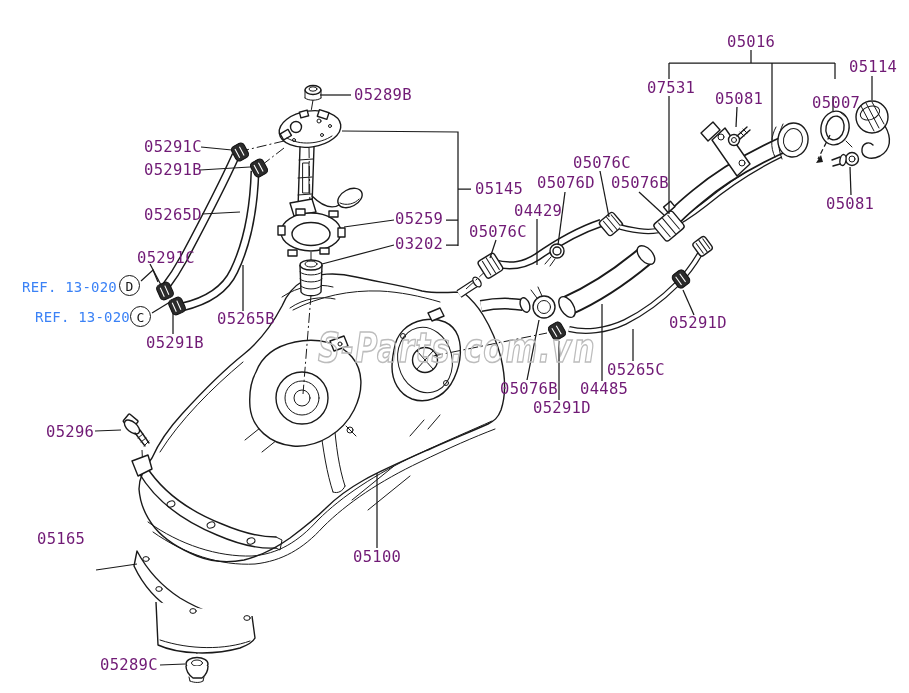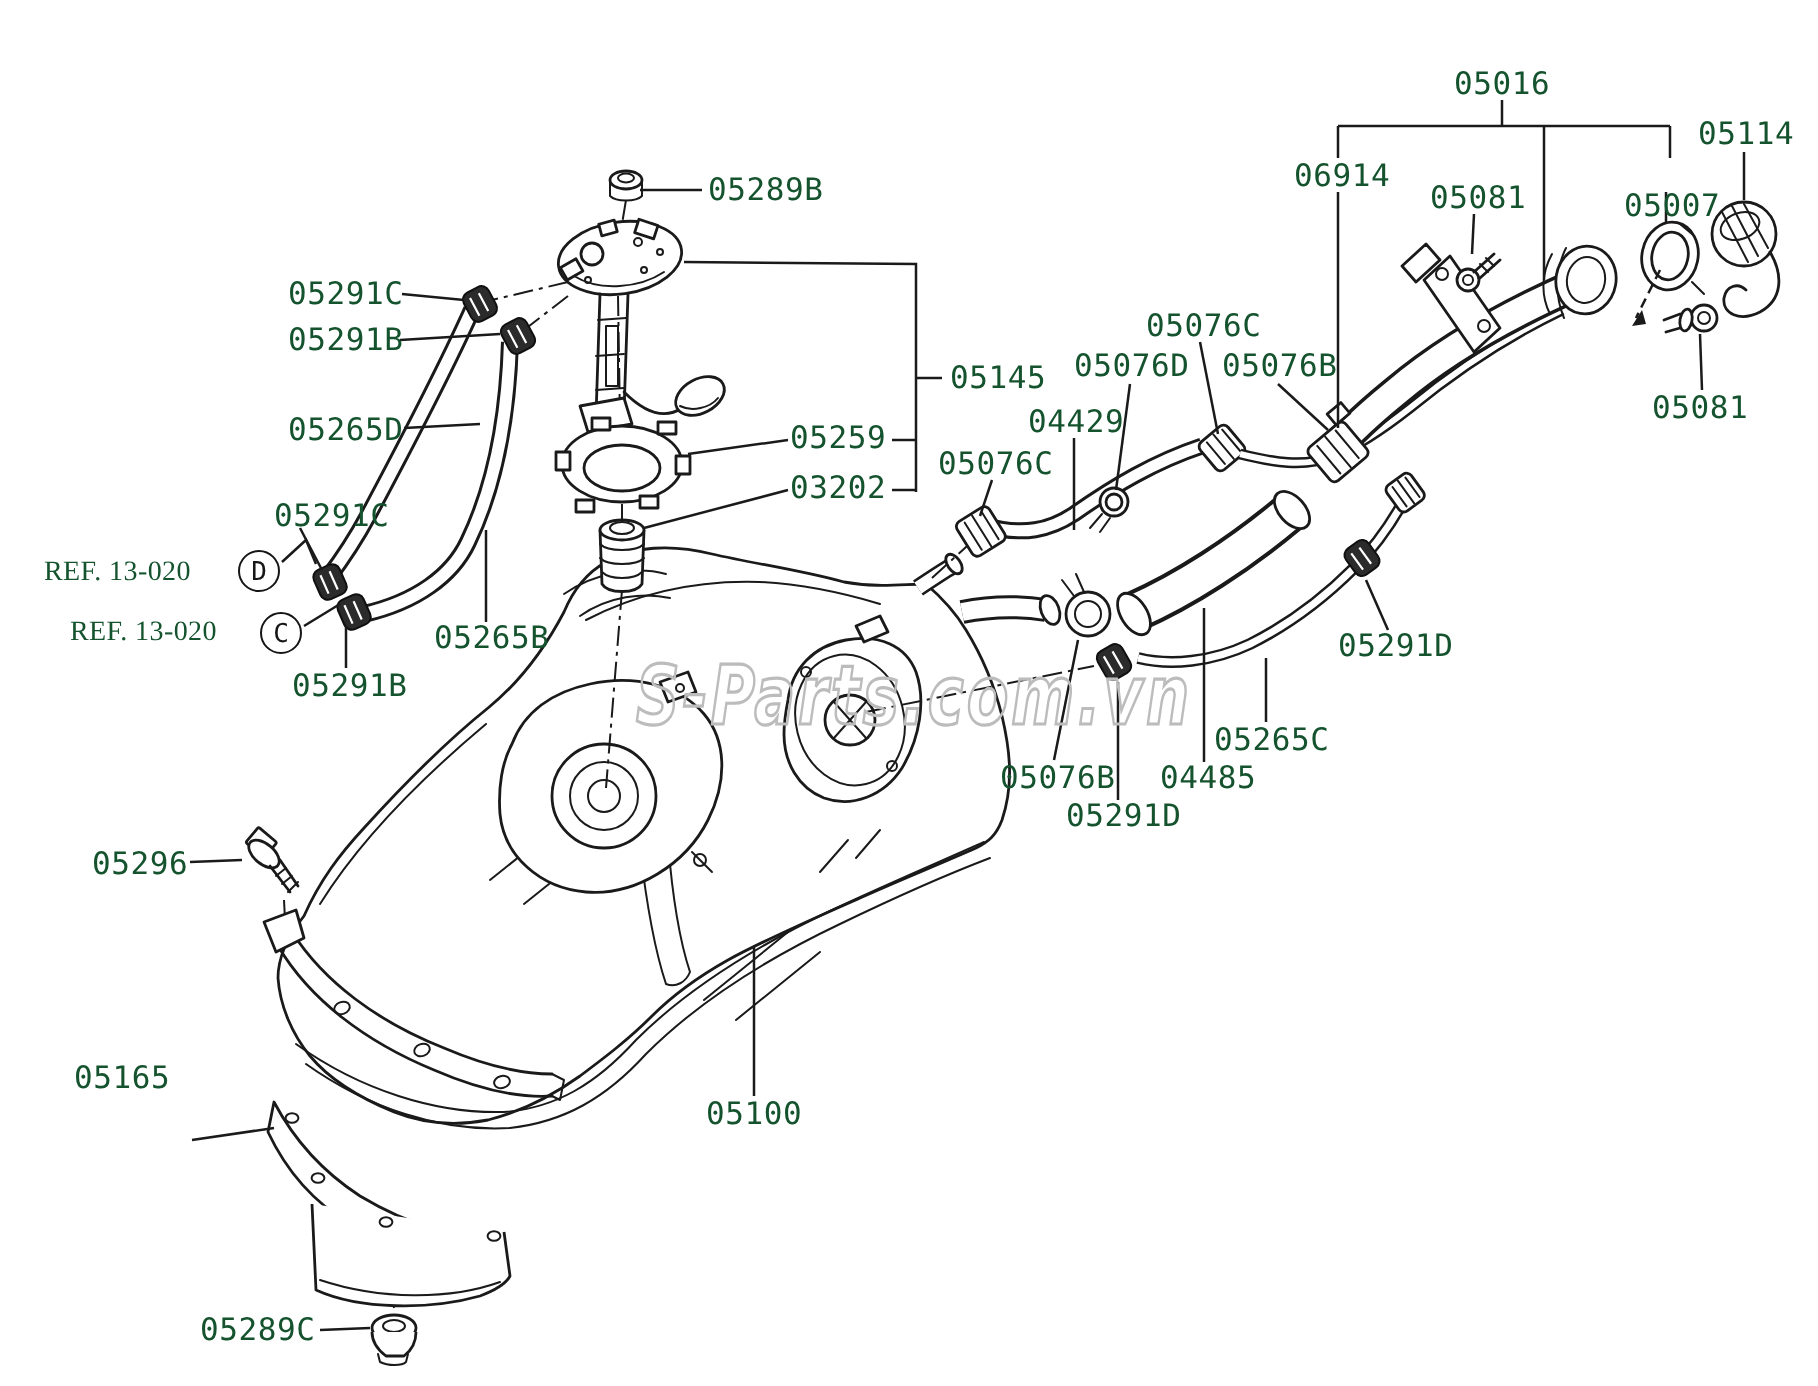--- a/index.html
+++ b/index.html
@@ -1,22 +1,22 @@
 <!DOCTYPE html>
 <html><head>
 <meta charset="utf-8">
 <style>
   html,body { margin:0; padding:0; background:#ffffff; }
   .stage { position:relative; width:909px; height:693px; background:#ffffff; overflow:hidden;
            font-family:"DejaVu Sans Mono", monospace; }
   .stage svg { position:absolute; left:0; top:0; }
-  .lbl { position:absolute; font-size:15.5px; letter-spacing:0.3px; color:#14532d;
+  .lbl { position:absolute; font-size:15.5px; letter-spacing:0.3px; color:#701a75;
          line-height:1; white-space:nowrap; }
-  .reftxt { position:absolute; font-size:14px; letter-spacing:0.2px; color:#14532d;
-            line-height:1; white-space:nowrap;font-family:Liberation Serif, serif; }
+  .reftxt { position:absolute; font-size:14px; letter-spacing:0.2px; color:#3b82f6;
+            line-height:1; white-space:nowrap; }
   .circ { position:absolute; width:21px; height:21px; border:1.7px solid #161616;
           border-radius:50%; text-align:center; line-height:21px; font-size:13px;
           color:#161616; box-sizing:border-box; background:#fff; }
   .ln    { fill:none; stroke:#1a1a1a; stroke-width:1.4; stroke-linecap:round; stroke-linejoin:round; }
   .thin  { stroke-width:1; }
   .fillw { fill:#ffffff; stroke:#1a1a1a; stroke-width:1.4; stroke-linejoin:round; }
   .dark  { fill:#2b2b2b; stroke:#101010; stroke-width:1; }
   .wht   { stroke:#ffffff; stroke-width:1.1; fill:none; }
   .dd    { fill:none; stroke:#1a1a1a; stroke-width:1; stroke-dasharray:10 3 2 3; }
   .ldr   { fill:none; stroke:#1a1a1a; stroke-width:1.25; }
@@ -322,21 +322,21 @@
   <div class="lbl" style="left:217px;top:312px">05265B</div>
   <div class="lbl" style="left:475px;top:182px">05145</div>
   <div class="lbl" style="left:395px;top:212px">05259</div>
   <div class="lbl" style="left:395px;top:237px">03202</div>
   <div class="lbl" style="left:573px;top:156px">05076C</div>
   <div class="lbl" style="left:537px;top:176px">05076D</div>
   <div class="lbl" style="left:611px;top:176px">05076B</div>
   <div class="lbl" style="left:514px;top:204px">04429</div>
   <div class="lbl" style="left:469px;top:225px">05076C</div>
   <div class="lbl" style="left:727px;top:35px">05016</div>
-  <div class="lbl" style="left:647px;top:81px">06914</div>
+  <div class="lbl" style="left:647px;top:81px">07531</div>
   <div class="lbl" style="left:715px;top:92px">05081</div>
   <div class="lbl" style="left:812px;top:96px">05007</div>
   <div class="lbl" style="left:849px;top:60px">05114</div>
   <div class="lbl" style="left:826px;top:197px">05081</div>
   <div class="lbl" style="left:669px;top:316px">05291D</div>
   <div class="lbl" style="left:607px;top:363px">05265C</div>
   <div class="lbl" style="left:500px;top:382px">05076B</div>
   <div class="lbl" style="left:580px;top:382px">04485</div>
   <div class="lbl" style="left:533px;top:401px">05291D</div>
   <div class="lbl" style="left:46px;top:425px">05296</div>

